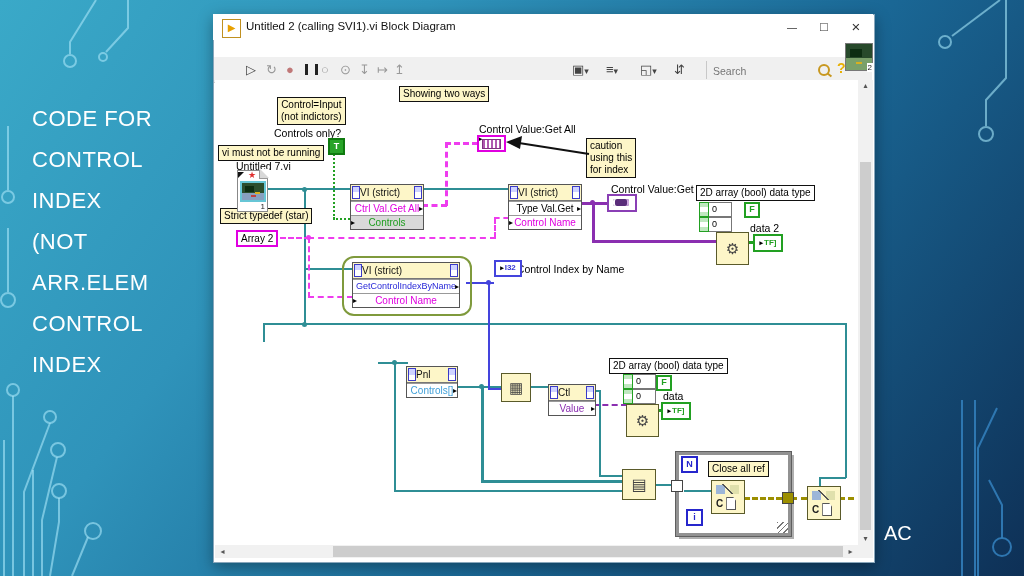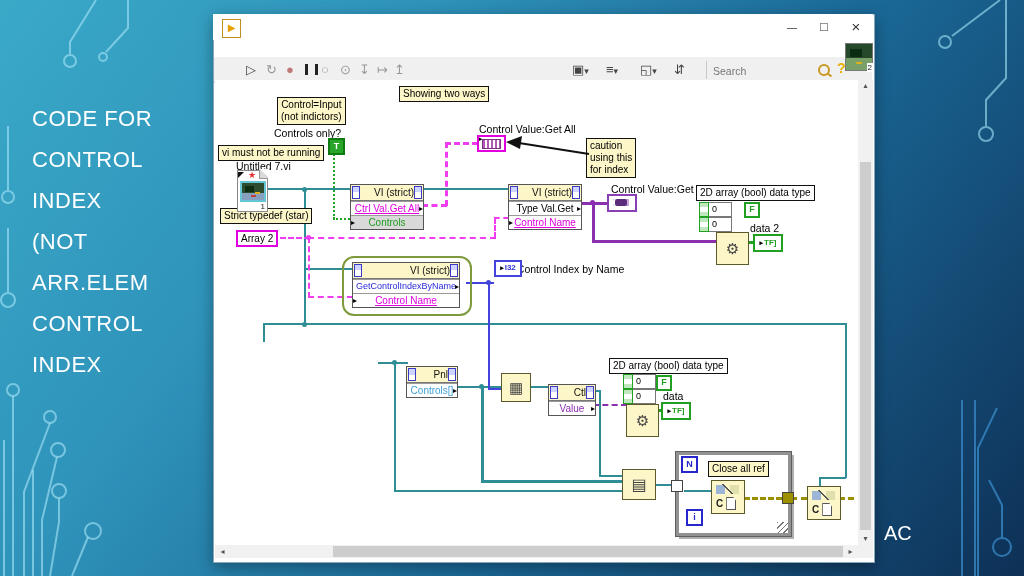--- a/index.html
+++ b/index.html
@@ -66,28 +66,28 @@
   
   .lbl{position:absolute;background:#fdf6c8;border:1px solid #111;font-size:10px;line-height:12px;
     padding:1px 3px;white-space:pre-line;color:#000;}
   .lblw{background:#fff;}
   .txt{position:absolute;font-size:10.5px;color:#000;white-space:nowrap;}
   .ctl-lbl{position:absolute;background:#fff;border:2px solid #e000e0;color:#000;
     font-size:10px;padding:0 3px;line-height:13px;}
   
   .pnode{position:absolute;border:1px solid #555;background:#fff;font-size:10px;}
   .pn-h{display:flex;align-items:center;background:#fdf6c8;height:15px;border-bottom:1px solid #777;padding:0 1px;}
-  .pn-h .t{flex:1;text-align:right;font-size:10px;color:#111;white-space:nowrap;overflow:hidden;}
+  .pn-h .t{flex:1;text-align:left;font-size:10px;color:#111;white-space:nowrap;overflow:hidden;}
   .corner{width:6px;height:11px;border:1px solid #3a3ac8;background:linear-gradient(#cfd3ff 50%,#fff 50%);}
   .pn-r{position:relative;height:13px;line-height:13px;text-align:center;border-top:1px solid #999;white-space:nowrap;overflow:hidden;}
   .pn-r:first-of-type{border-top:0;}
   .pn-r.gray{background:#d9d9d9;}
   .pn-r.out::after{content:"▸";position:absolute;right:0;top:0;font-size:8px;color:#000;}
   .pn-r.inp::before{content:"▸";position:absolute;left:0;top:0;font-size:8px;color:#000;}
-  .c-mag{color:#e000e0;text-decoration:underline;} .c-grn{color:#1f9e1f;} .c-blu{color:#2828d8;}
+  .c-mag{color:#e000e0;} .c-grn{color:#1f9e1f;} .c-blu{color:#2828d8;}
   .c-lbl2{color:#3f9fd8;} .c-pur{color:#8a2fb0;} .sm{font-size:9px;}
   .group{position:absolute;border:2px solid #7f9a3c;border-radius:12px;}
   
   .tconst{position:absolute;width:13px;height:13px;background:#28a428;border:2px solid #0f7a0f;
     color:#fff;font-weight:bold;font-size:9px;line-height:12px;text-align:center;}
   .fconst{position:absolute;width:12px;height:12px;background:#fff;border:2px solid #22a022;
     color:#22a022;font-weight:bold;font-size:9px;line-height:11px;text-align:center;}
   .tfind{position:absolute;width:26px;height:14px;background:#fff;border:2px solid #22a022;
     color:#1f9e1f;font-weight:bold;font-size:8px;line-height:13px;text-align:center;}
   .tfind::before{content:"▸";color:#000;font-size:7px;margin-right:1px;}
@@ -193,20 +193,21 @@
 INDEX
 (NOT
 ARR.ELEM
 CONTROL
 INDEX</div>
   <div class="slide-footer">AC</div>
 
   <div class="win"></div>
   <div class="titlebar"></div>
   <div class="appicon"></div>
+  <div class="wtitle">Untitled 2 (calling SVI1).vi Block Diagram</div>
   <div class="wbtn min" style="left:776px"></div>
   <div class="wbtn max" style="left:808px"></div>
   <div class="wbtn cls" style="left:840px"></div>
 
 
   <div class="toolbar"></div>
   <span class="tico" style="left:246px">▷</span>
   <span class="tico gray" style="left:266px">↻</span>
   <span class="tico" style="left:286px;color:#c07878">●</span>
   <span class="pausebars" style="left:305px"></span>

